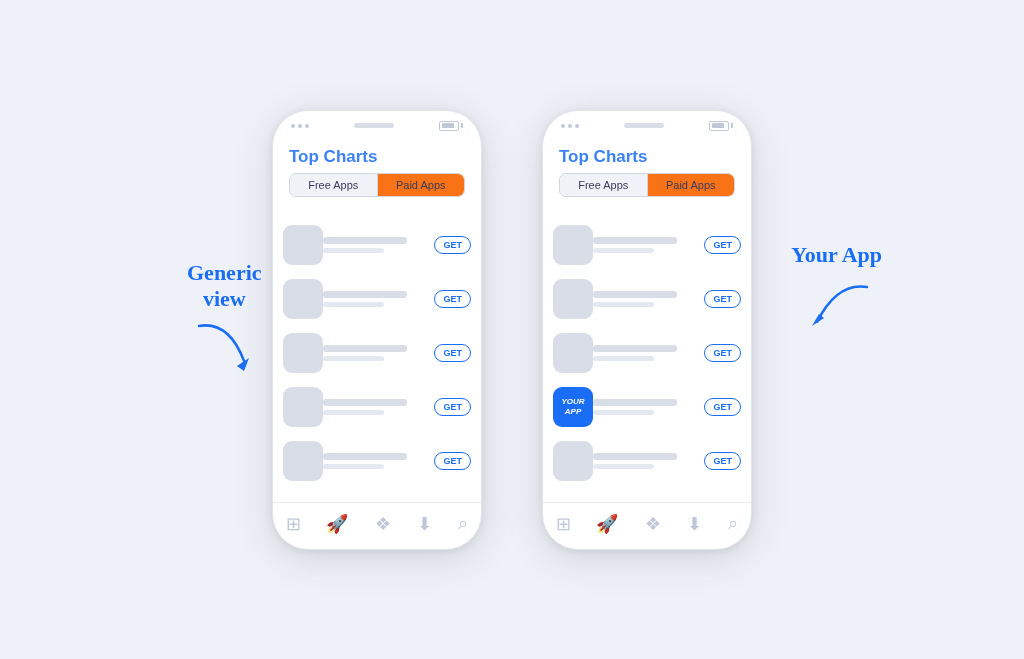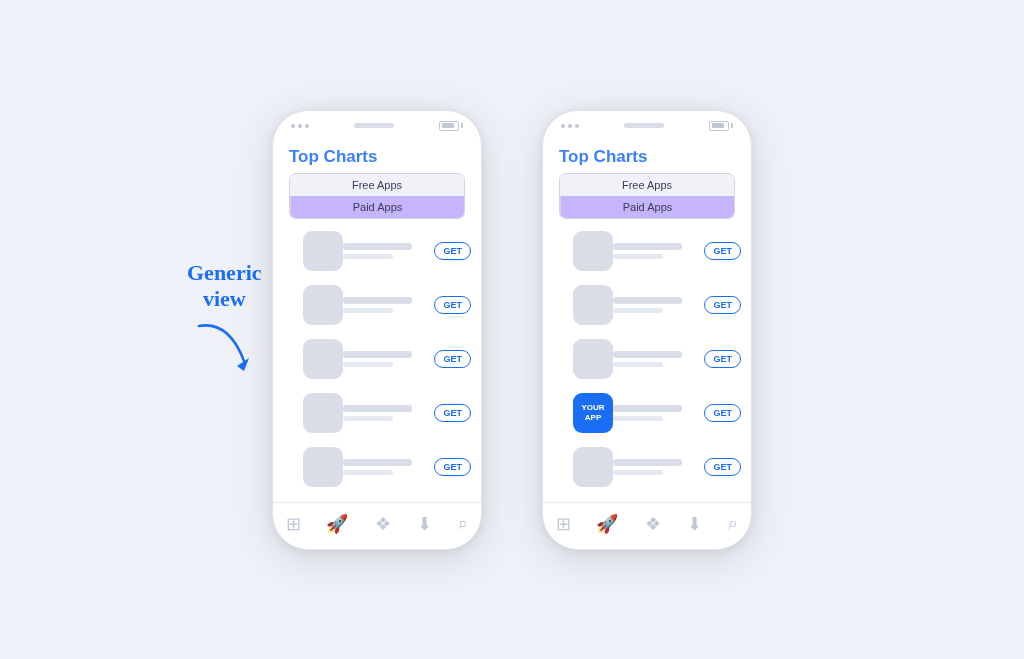--- a/index.html
+++ b/index.html
@@ -110,35 +110,34 @@
     .screen-title {
       font-size: 17px;
       font-weight: 700;
       color: #3b82f6;
       padding: 10px 16px 6px;
     }
 
     
     .segment-control {
       display: flex;
-      margin: 0 16px 8px;
+      margin: 0 16px 24px;
       border: 1.5px solid #d0d5e0;
       border-radius: 7px;
       overflow: hidden;
-      flex-direction: column;
     }
 
     .segment-btn {
       flex: 1;
       font-size: 11px;
       font-weight: 500;
       color: #3a3a5c;
       padding: 5px 0;
       text-align: center;
-      background: #c4b5fd;
+      background: #f97316;
     }
 
     .segment-btn.active {
       background: #f0f2f8;
     }
 
     .segment-btn + .segment-btn {
       border-left: 1.5px solid #d0d5e0;
     }
 
@@ -149,41 +148,41 @@
       display: flex;
       flex-direction: column;
       gap: 6px;
       overflow: hidden;
     }
 
     .app-row {
       display: flex;
       align-items: center;
       padding: 4px 0;
-      margin-left: 20px;
     }
 
     .app-icon {
       width: 40px;
       height: 40px;
       border-radius: 9px;
       background: #d8dde8;
       flex-shrink: 0;
     }
 
     .app-icon.highlighted {
       background: #1a6ef5;
       display: flex;
       align-items: center;
       justify-content: center;
       color: #fff;
       font-size: 8px;
       font-weight: 700;
       text-align: center;
       line-height: 1.2;
+      font-style: italic;
     }
 
     .app-info {
       flex: 1;
       display: flex;
       flex-direction: column;
       gap: 4px;
     }
 
     .app-name-bar {
@@ -367,20 +366,28 @@
         <span class="nav-icon active">🚀</span>
         <span class="nav-icon">❖</span>
         <span class="nav-icon">⬇</span>
         <span class="nav-icon">⌕</span>
       </div>
     </div>
   </div>
 
   <div class="phone-wrapper">
 
+    <div class="label-right">
+      <span class="handwritten-label">Your App</span>
+
+      <svg class="arrow-right" width="80" height="70" viewBox="0 0 80 70" fill="none">
+        <path d="M70 15 Q40 10 20 50" stroke="#1a6ef5" stroke-width="2.5" fill="none" stroke-linecap="round"></path>
+        <path d="M27 46 L15 54 L22 42 Z" fill="#1a6ef5"></path>
+      </svg>
+    </div>
 
     <div class="phone">
 
       <div class="phone-top-bar">
         <div class="phone-dots">
           <div class="phone-dot"></div>
           <div class="phone-dot"></div>
           <div class="phone-dot"></div>
         </div>
         <div class="phone-notch"></div>

